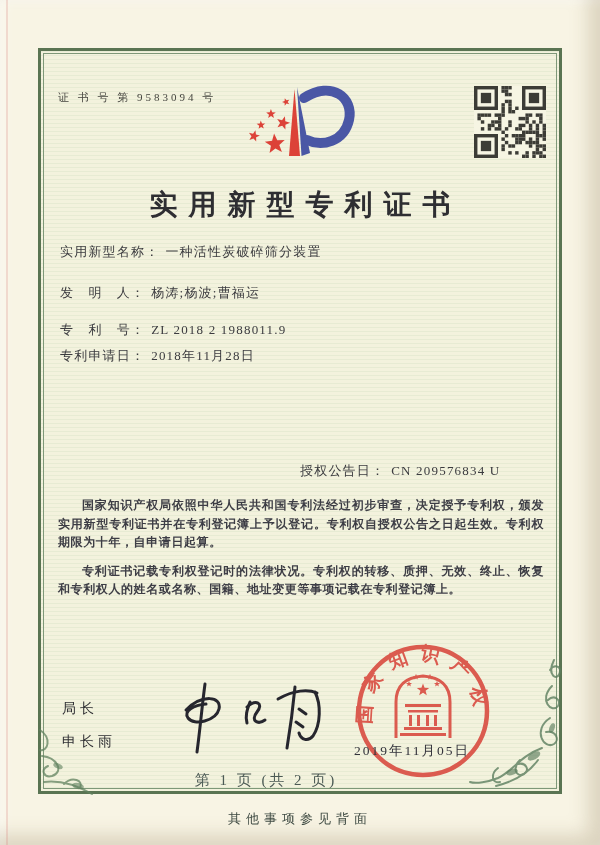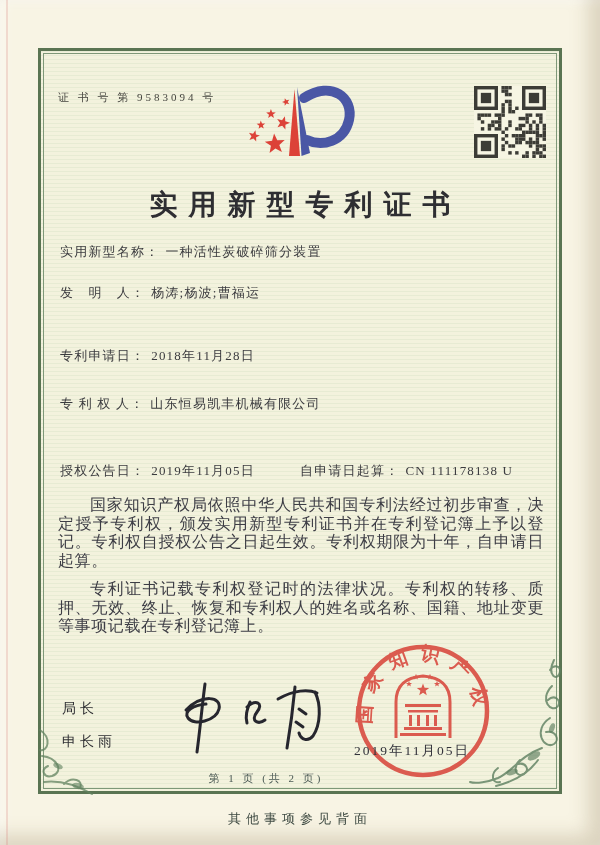--- a/index.html
+++ b/index.html
@@ -24,31 +24,31 @@
   .title{
     position:absolute;left:38px;top:186px;width:524px;text-align:center;
     font-size:28px;font-weight:700;letter-spacing:11px;color:#2e2e32;text-indent:11px;
   }
   .field{position:absolute;left:60px;width:470px;font-size:13px;letter-spacing:1.2px;color:#3b3b3f;white-space:nowrap;}
   .fr0{top:243px}.fr1{top:284px}.fr2{top:321px}.fr3{top:347px}.fr4{top:395px}.fr5{top:432px}
   .grant1{top:462px}.grant2{top:462px;left:300px;width:250px}
   .flabel{margin-right:6px;}
   .bodytext{
     position:absolute;left:58px;top:496px;width:486px;
-    font-size:16px;line-height:18.5px;letter-spacing:.6px;
-    text-align:justify;color:#3d3d45;
+    font-size:12px;line-height:18.5px;letter-spacing:.6px;
+    text-align:justify;color:#3d3d45;font-weight:bold;
   }
   .bodytext p{margin:0;text-indent:2em;}
   .bodytext p + p{margin-top:10px;}
   .signer{position:absolute;left:62px;font-size:14px;letter-spacing:4px;color:#2f2f33;}
   .signer.t1{top:700px}.signer.t2{top:733px}
   .autograph{position:absolute;left:168px;top:676px;width:160px;height:86px;}
   .seal{position:absolute;left:348px;top:638px;width:150px;height:150px;z-index:5;opacity:.92;}
   .seal-date{position:absolute;left:354px;top:742px;z-index:6;font-size:13.5px;letter-spacing:2px;color:#33333b;}
-  .page-info{position:absolute;left:38px;top:771px;width:456px;text-align:center;font-size:11px;letter-spacing:3px;color:#4c5a55;}
+  .page-info{position:absolute;left:38px;top:771px;width:456px;text-align:center;font-size:15px;letter-spacing:3px;color:#4c5a55;}
   .back-note{position:absolute;left:0;top:810px;width:600px;text-align:center;font-size:13px;letter-spacing:5px;color:#3e4a42;font-family:Liberation Mono, monospace;}
   .orn{position:absolute;pointer-events:none;}
   .orn.br{left:468px;top:656px;width:96px;height:136px;}
   .orn.bl{left:34px;top:722px;width:84px;height:76px;}
 </style>
 </head>
 <body>
 
 <div class="page">
   <div class="edge-line"></div>
@@ -194,32 +194,29 @@
     </svg>
 
   <div class="title">实用新型专利证书</div>
 
   <div class="field fr0">
     <span class="flabel">实用新型名称：</span><span class="fvalue">一种活性炭破碎筛分装置</span>
   </div>
   <div class="field fr1">
     <span class="flabel">发　明　人：</span><span class="fvalue">杨涛;杨波;曹福运</span>
   </div>
+  <div class="field fr2">
+    <span class="flabel">专　利　号：</span><span class="fvalue">ZL 2018 2 1988011.9</span>
+  </div>
   <div class="field fr3">
     <span class="flabel">专利申请日：</span><span class="fvalue">2018年11月28日</span>
   </div>
-  <div class="field fr4">
-    <span class="flabel">专 利 权 人：</span><span class="fvalue">山东恒易凯丰机械有限公司</span>
-  </div>
-
-  <div class="field grant1">
-    <span class="flabel">授权公告日：</span><span class="fvalue">2019年11月05日</span>
-  </div>
+
   <div class="field grant2">
-    <span class="flabel">自申请日起算：</span><span class="fvalue">CN 111178138 U</span>
+    <span class="flabel">授权公告日：</span><span class="fvalue">CN 209576834 U</span>
   </div>
 
   <div class="bodytext">
     <p>国家知识产权局依照中华人民共和国专利法经过初步审查，决定授予专利权，颁发实用新型专利证书并在专利登记簿上予以登记。专利权自授权公告之日起生效。专利权期限为十年，自申请日起算。</p>
     <p>专利证书记载专利权登记时的法律状况。专利权的转移、质押、无效、终止、恢复和专利权人的姓名或名称、国籍、地址变更等事项记载在专利登记簿上。</p>
   </div>
 
   <div class="signer t1">局长</div>
   <div class="signer t2">申长雨</div>
 

